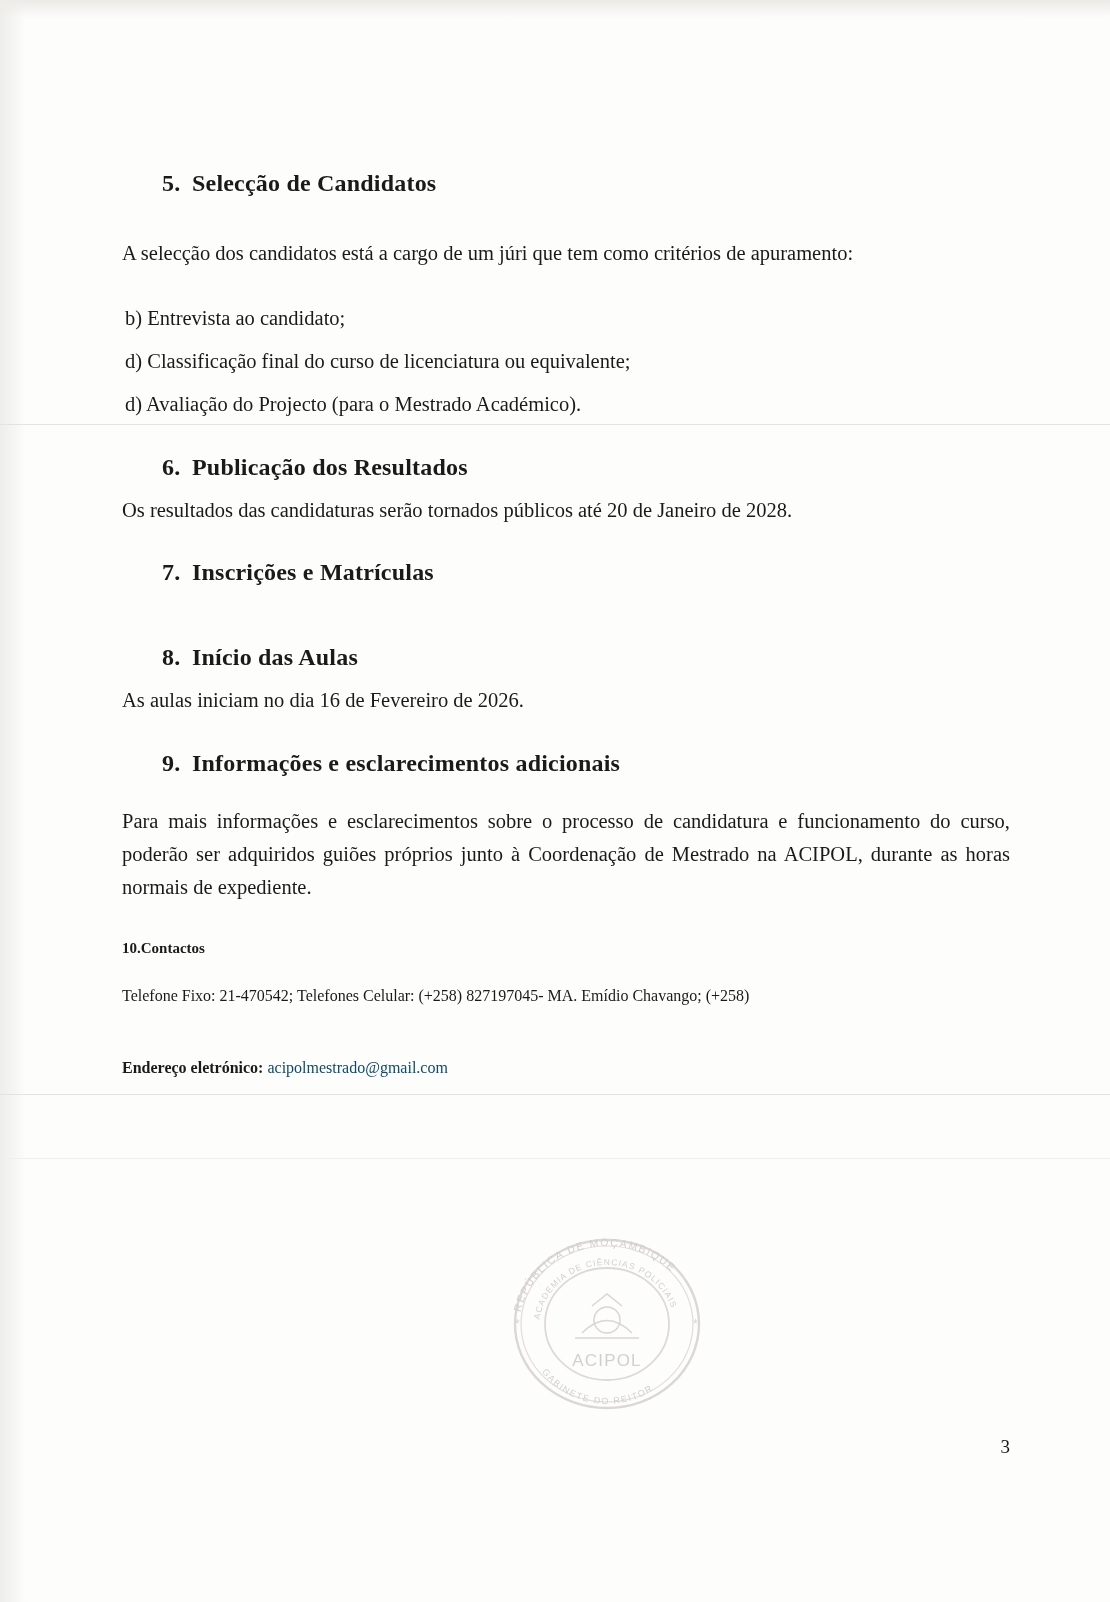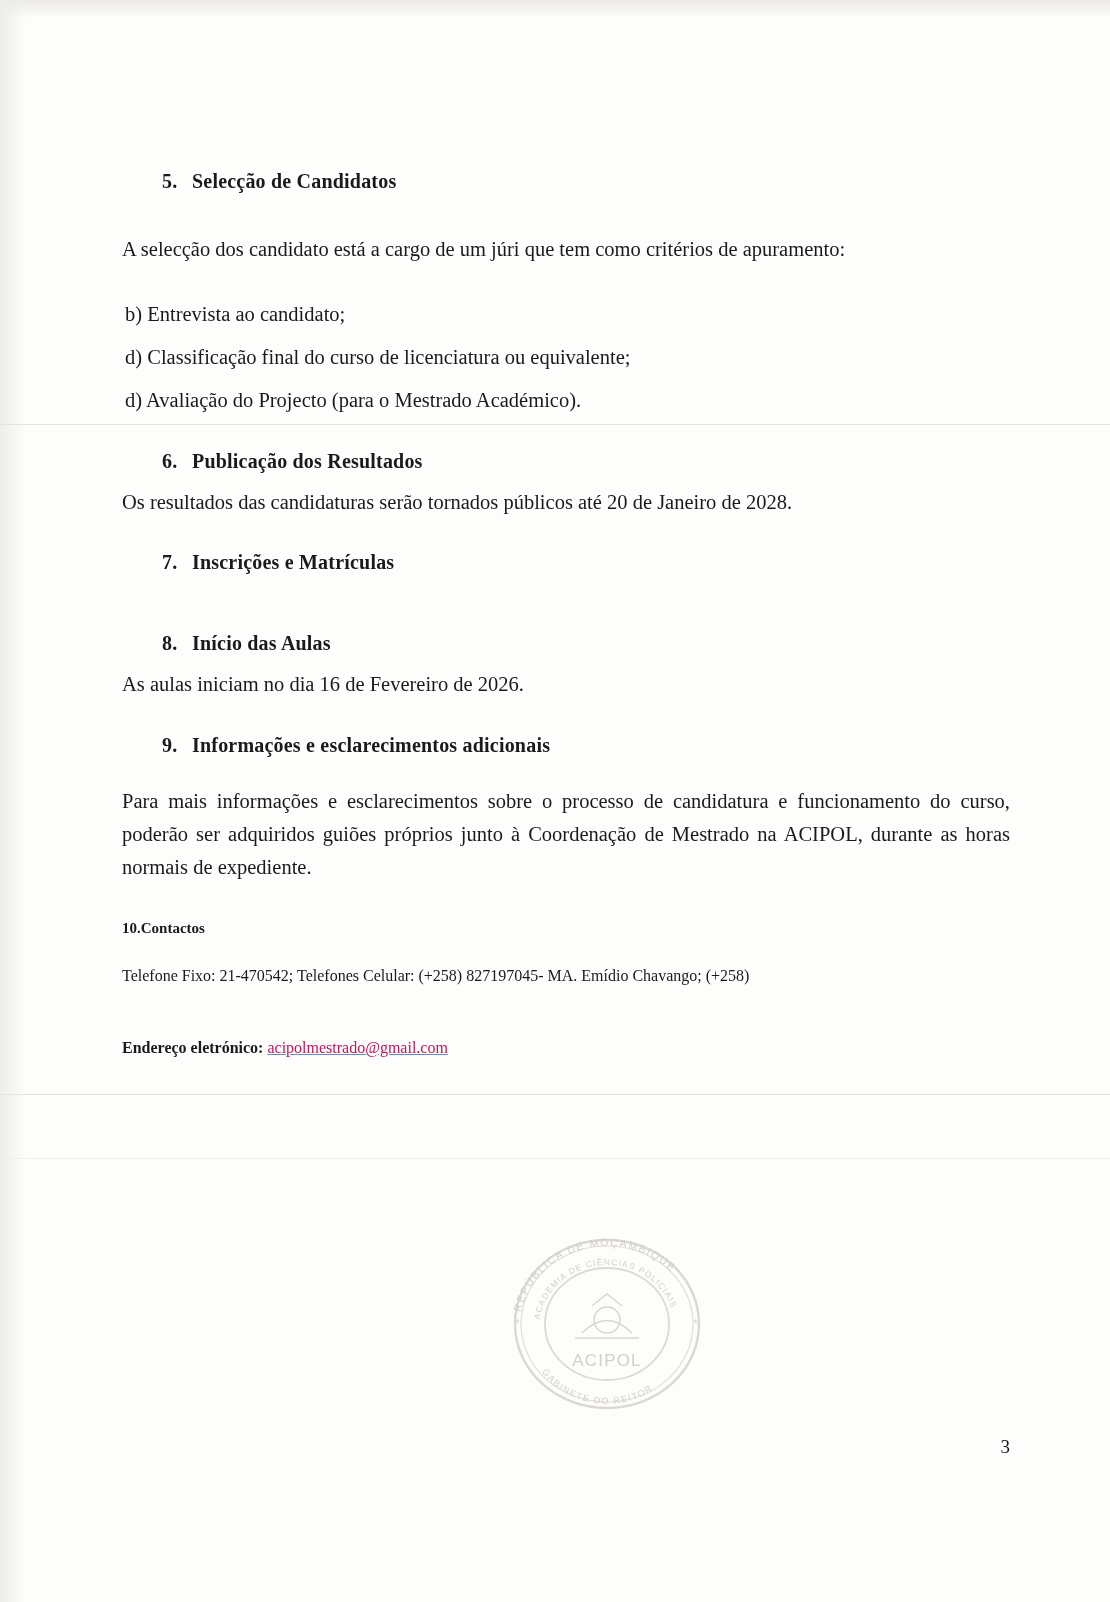--- a/index.html
+++ b/index.html
@@ -22,21 +22,21 @@
     background: #fdfdfc;
   }
   .content {
     position: absolute;
     left: 122px;
     top: 0;
     width: 890px;
   }
   .sec-head {
     font-weight: bold;
-    font-size: 20px;
+    font-size: 24px;
     margin: 0;
     padding-left: 40px;
     letter-spacing: 0.2px;
   }
   .sec-head .num {
     display: inline-block;
     width: 30px;
   }
   .para {
     font-size: 20.5px;
@@ -57,22 +57,21 @@
     font-weight: bold;
     font-size: 15px;
     margin: 0;
   }
   .email-line {
     font-size: 16px;
     margin: 0;
   }
   .email-label { font-weight: bold; }
   .email-link {
-    color: #be185d;
-    text-decoration: underline;
+    color: #0c4a6e;
     text-decoration-color: #6b8ac4;
   }
 
   
   .scanline {
     position: absolute;
     left: 0;
     width: 1110px;
     height: 1px;
     background: #e3e3e0;
@@ -124,21 +123,21 @@
   <div class="scanline" style="top:1158px; background:#efefec;"></div>
 
   <div class="content">
 
     <div style="height:170px;"></div>
     <p class="sec-head">
       <span class="num">5.</span><span>Selecção de Candidatos</span>
     </p>
 
     <div style="height:46px;"></div>
-    <p class="para">A selecção dos candidato está a cargo de um júri que tem como critérios de apuramento:</p>
+    <p class="para">A selecção dos candidatos está a cargo de um júri que tem como critérios de apuramento:</p>
 
     <div style="height:23px;"></div>
     <div style="height:20px;"></div>
     <p class="list-line">b) Entrevista ao candidato;</p>
     <div style="height:20px;"></div>
     <p class="list-line">d) Classificação final do curso de licenciatura ou equivalente;</p>
     <div style="height:20px;"></div>
     <p class="list-line">d) Avaliação do Projecto (para o Mestrado Académico).</p>
 
     <div style="height:38px;"></div>

